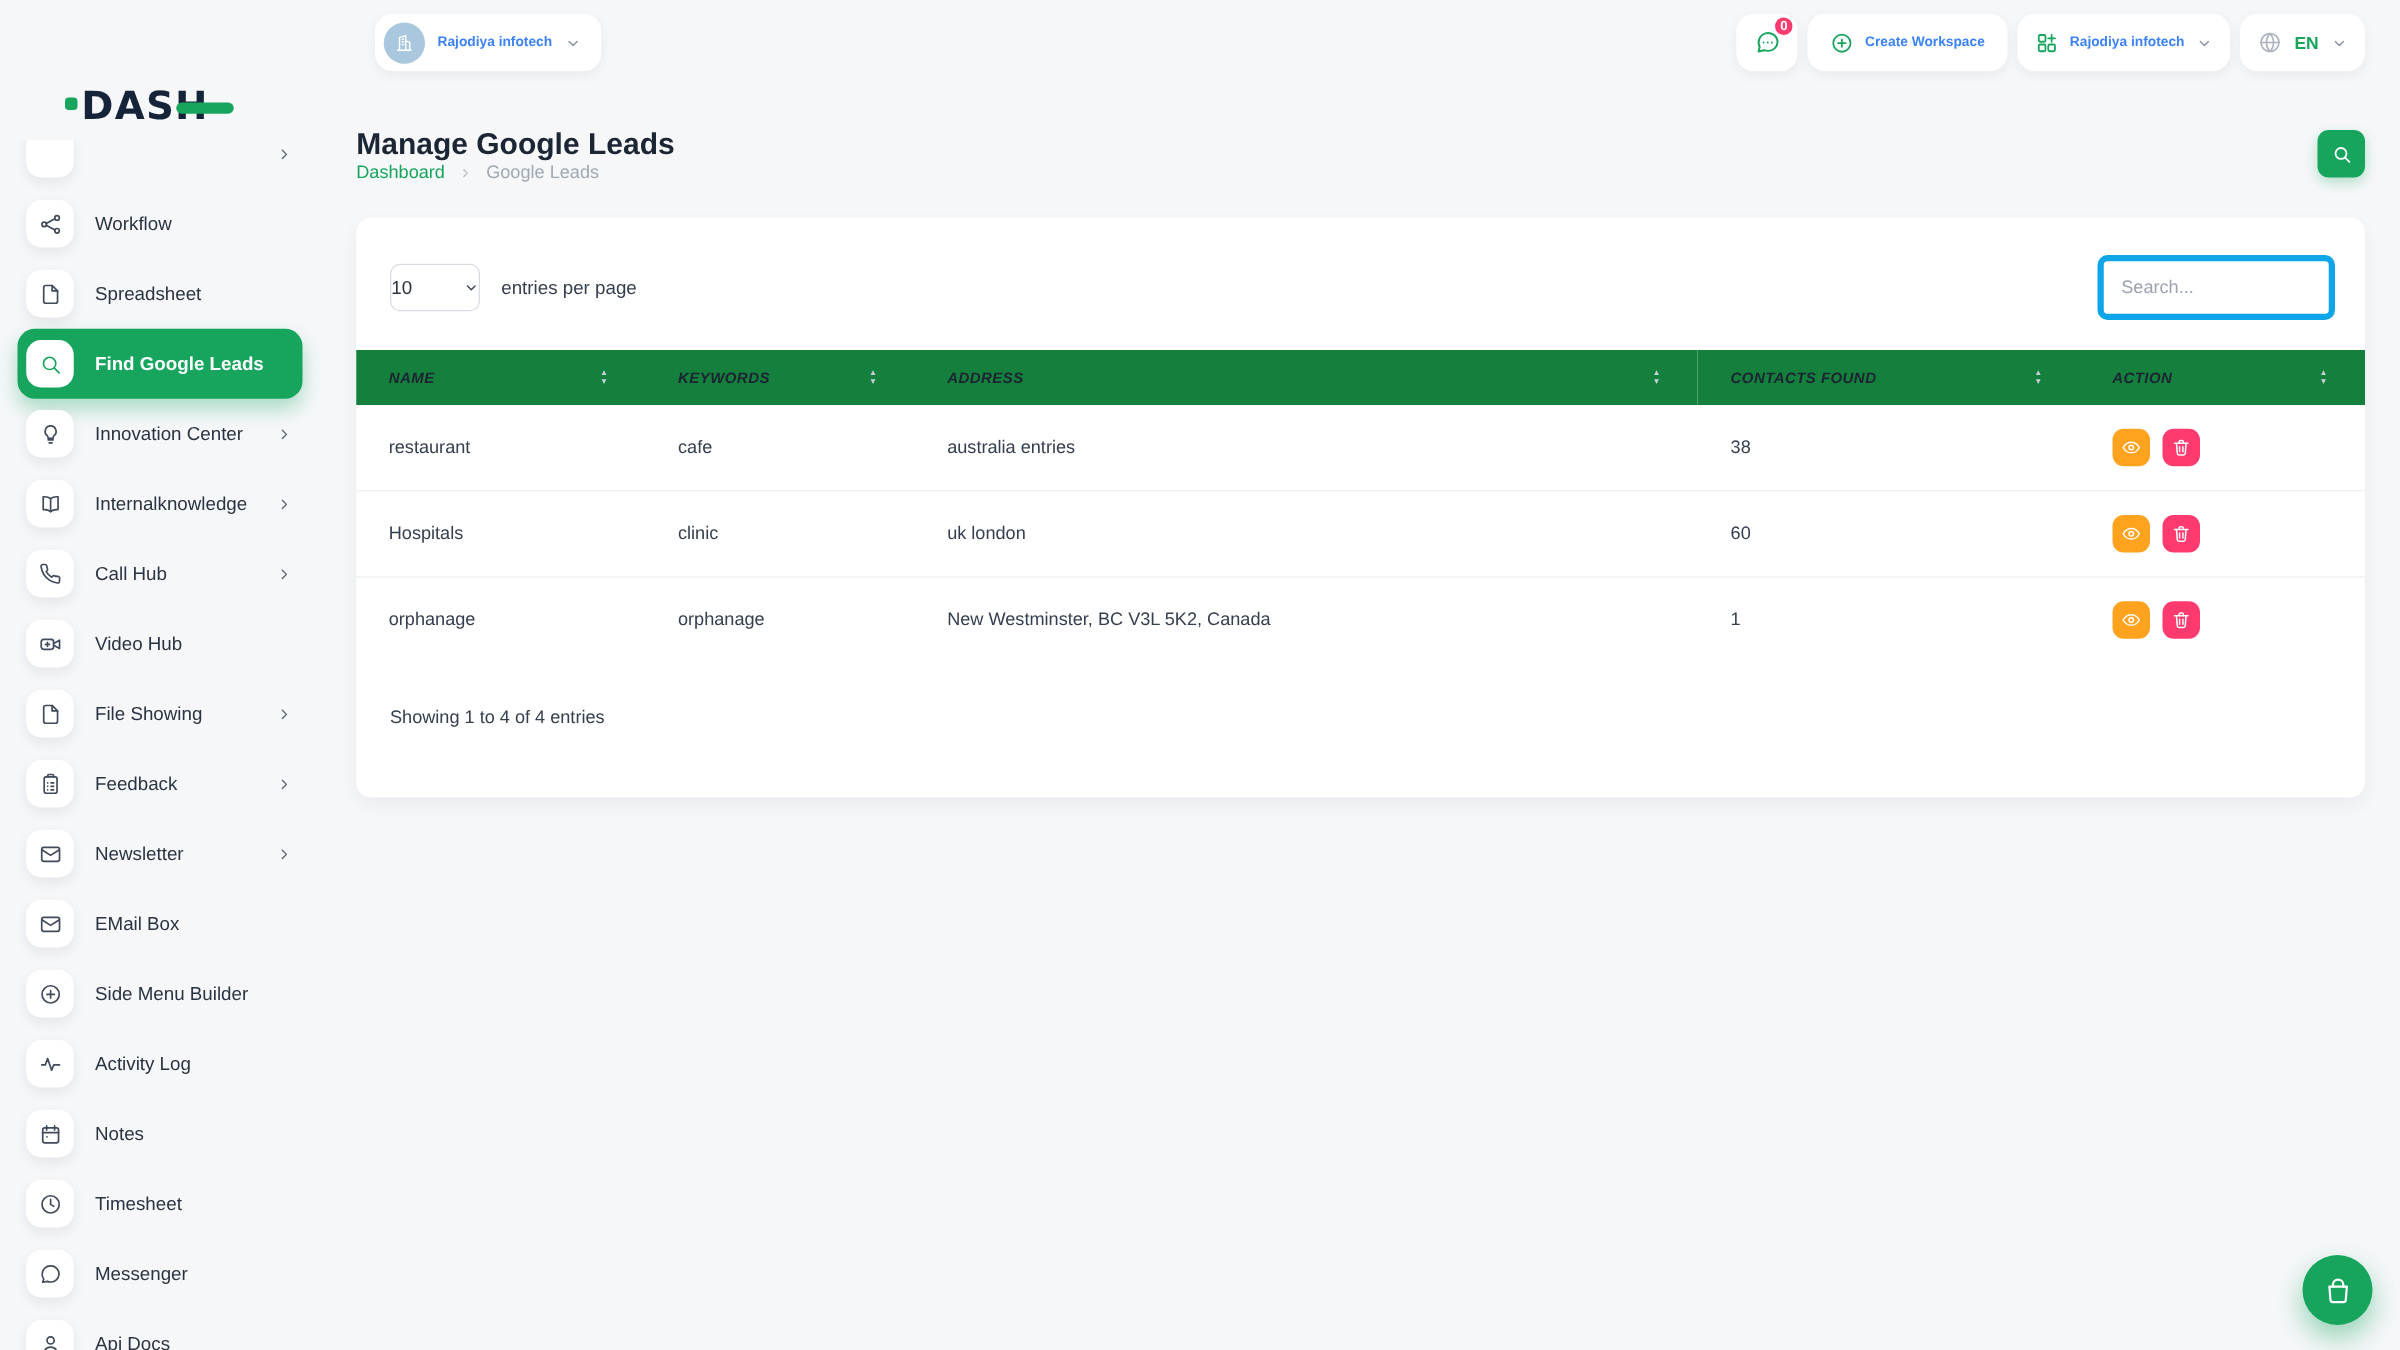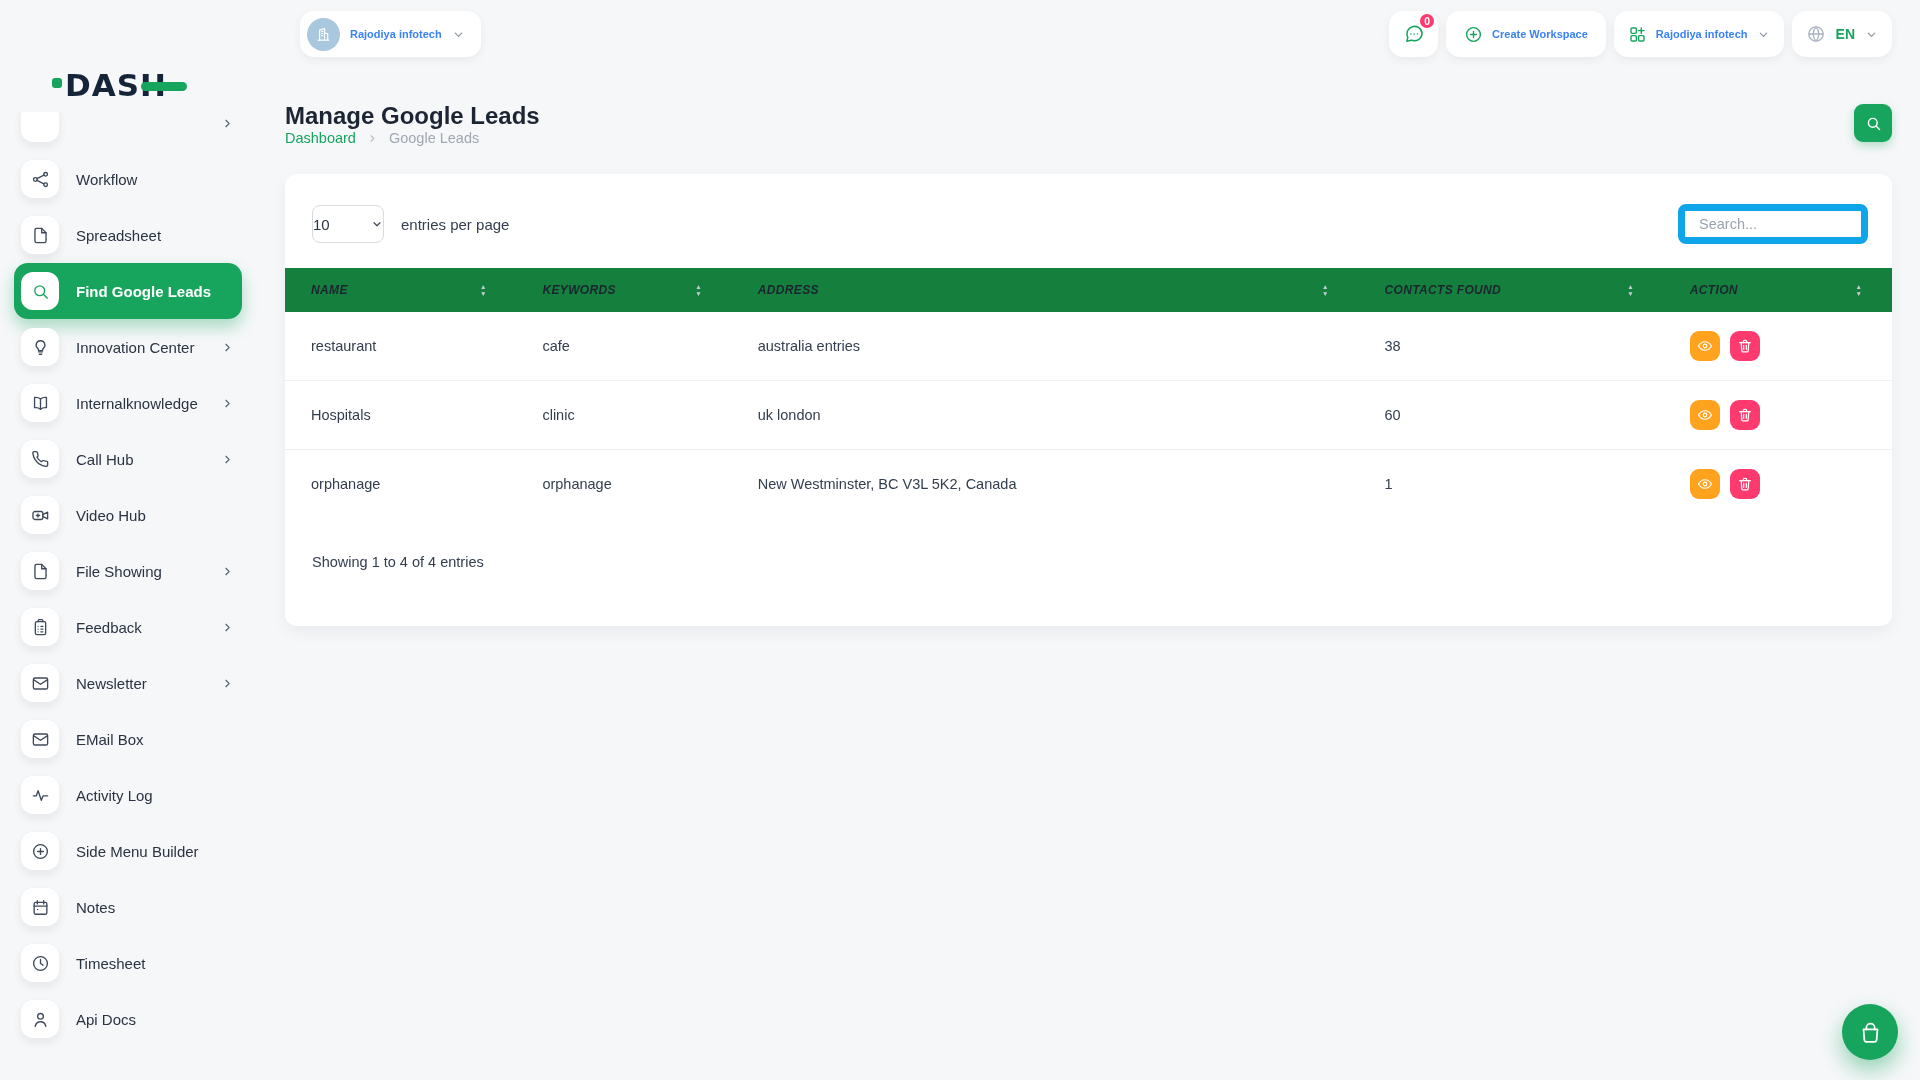--- a/index.html
+++ b/index.html
@@ -63,21 +63,21 @@
 
   
   .card{position:absolute;left:285px;top:174px;width:1607px;background:#ffffff;border-radius:12px;
     box-shadow:0 6px 16px rgba(16,24,40,.05);z-index:1;}
   .controls{display:flex;align-items:center;padding:30px 24px 24px 27px;}
   .select-box{width:72px;height:38px;border:1px solid #d7dce3;border-radius:8px;background:#fff;display:flex;
     align-items:center;justify-content:space-between;gap:9px;cursor:pointer;box-sizing:border-box;}
   .select-value{font-size:15px;color:#2a3342;}
   .select-box .chev svg{width:12px;height:12px;color:#3f4a5a;}
   .controls-label{margin-left:17px;font-size:15px;color:#333e4e;}
-  .search-input{margin-left:auto;width:190px;height:40px;border:7px solid #0ea5e9;border-radius:8px;
+  .search-input{margin-left:auto;width:190px;height:52px;border:5px solid #0ea5e9;border-radius:8px;
     padding:0 14px;font-size:14.5px;color:#2a3342;box-sizing:border-box;outline:none;
     font-family:"Liberation Sans","DejaVu Sans",sans-serif;}
   .search-input::placeholder{color:#9aa3af;}
   table.leads{width:100%;border-collapse:collapse;table-layout:fixed;}
   col.c-name{width:14.4%;} col.c-key{width:13.4%;} col.c-addr{width:39%;} col.c-cont{width:19%;} col.c-act{width:14.2%;}
   thead th{background:#15803d;padding:15px 30px 15px 26px;text-align:left;font-style:italic;}
   .th-inner{display:flex;align-items:center;justify-content:space-between;}
   .th-label{font-size:12px;font-weight:700;color:#1b2430;letter-spacing:.35px;white-space:nowrap;}
   .sort{display:flex;flex-direction:column;line-height:5.5px;font-size:6.5px;color:#c7ced8;gap:2px;margin-left:14px;}
   tbody td{padding:19px 26px;font-size:14.5px;color:#333e4e;line-height:21px;border-top:1px solid #eef0f3;white-space:nowrap;overflow:hidden;}
@@ -248,52 +248,60 @@
             <svg viewBox="0 0 24 24" fill="none" stroke="currentColor" stroke-width="1.7" stroke-linecap="round" stroke-linejoin="round">
               <rect x="3" y="5" width="18" height="14" rx="2"></rect>
               <path d="M3.5 7.5l8.5 5.5 8.5-5.5"></path>
             </svg>
           </span>
           <span class="side-label">EMail Box</span>
         </div>
         <div class="side-item">
           <span class="icon-box">
             <svg viewBox="0 0 24 24" fill="none" stroke="currentColor" stroke-width="1.7" stroke-linecap="round" stroke-linejoin="round">
-              <path d="M3 12.5h3.6l2.4-6.5 4 12 2.2-5.5H21"></path>
-            </svg>
-          </span>
-          <span class="side-label">Activity Log</span>
-        </div>
-        <div class="side-item">
-          <span class="icon-box">
-            <svg viewBox="0 0 24 24" fill="none" stroke="currentColor" stroke-width="1.7" stroke-linecap="round" stroke-linejoin="round">
               <circle cx="12" cy="12" r="8.7"></circle>
               <path d="M12 8.3v7.4M8.3 12h7.4"></path>
             </svg>
           </span>
           <span class="side-label">Side Menu Builder</span>
+        </div>
+        <div class="side-item">
+          <span class="icon-box">
+            <svg viewBox="0 0 24 24" fill="none" stroke="currentColor" stroke-width="1.7" stroke-linecap="round" stroke-linejoin="round">
+              <path d="M3 12.5h3.6l2.4-6.5 4 12 2.2-5.5H21"></path>
+            </svg>
+          </span>
+          <span class="side-label">Activity Log</span>
         </div>
         <div class="side-item">
           <span class="icon-box">
             <svg viewBox="0 0 24 24" fill="none" stroke="currentColor" stroke-width="1.7" stroke-linecap="round" stroke-linejoin="round">
               <rect x="4" y="5.5" width="16" height="15" rx="2"></rect>
               <path d="M8 3.5v4M16 3.5v4M4 10.3h16"></path>
               <path d="M8.3 14.5h.01"></path>
             </svg>
           </span>
           <span class="side-label">Notes</span>
         </div>
         <div class="side-item">
           <span class="icon-box">
             <svg viewBox="0 0 24 24" fill="none" stroke="currentColor" stroke-width="1.7" stroke-linecap="round" stroke-linejoin="round">
               <circle cx="12" cy="12" r="8.7"></circle>
               <path d="M12 7v5l3.2 2"></path>
             </svg>
           </span>
           <span class="side-label">Timesheet</span>
+        </div>
+        <div class="side-item">
+          <span class="icon-box">
+            <svg viewBox="0 0 24 24" fill="none" stroke="currentColor" stroke-width="1.7" stroke-linecap="round" stroke-linejoin="round">
+              <path d="M20.5 11.6a8.1 8.6 0 0 1-8.5 8.1 9.6 9.6 0 0 1-3.3-.6L4 20l1-3.2a8.6 8.6 0 0 1-1.5-5.2 8.1 8.6 0 0 1 8.5-8.1 8.1 8.6 0 0 1 8.5 8.1z"></path>
+            </svg>
+          </span>
+          <span class="side-label">Messenger</span>
         </div>
         <div class="side-item">
           <span class="icon-box">
             <svg viewBox="0 0 24 24" fill="none" stroke="currentColor" stroke-width="1.7" stroke-linecap="round" stroke-linejoin="round">
               <circle cx="12" cy="8" r="3.6"></circle>
               <path d="M5.3 20.5c.8-3.6 3.4-5.7 6.7-5.7s5.9 2.1 6.7 5.7"></path>
             </svg>
           </span>
           <span class="side-label">Api Docs</span>
         </div>

